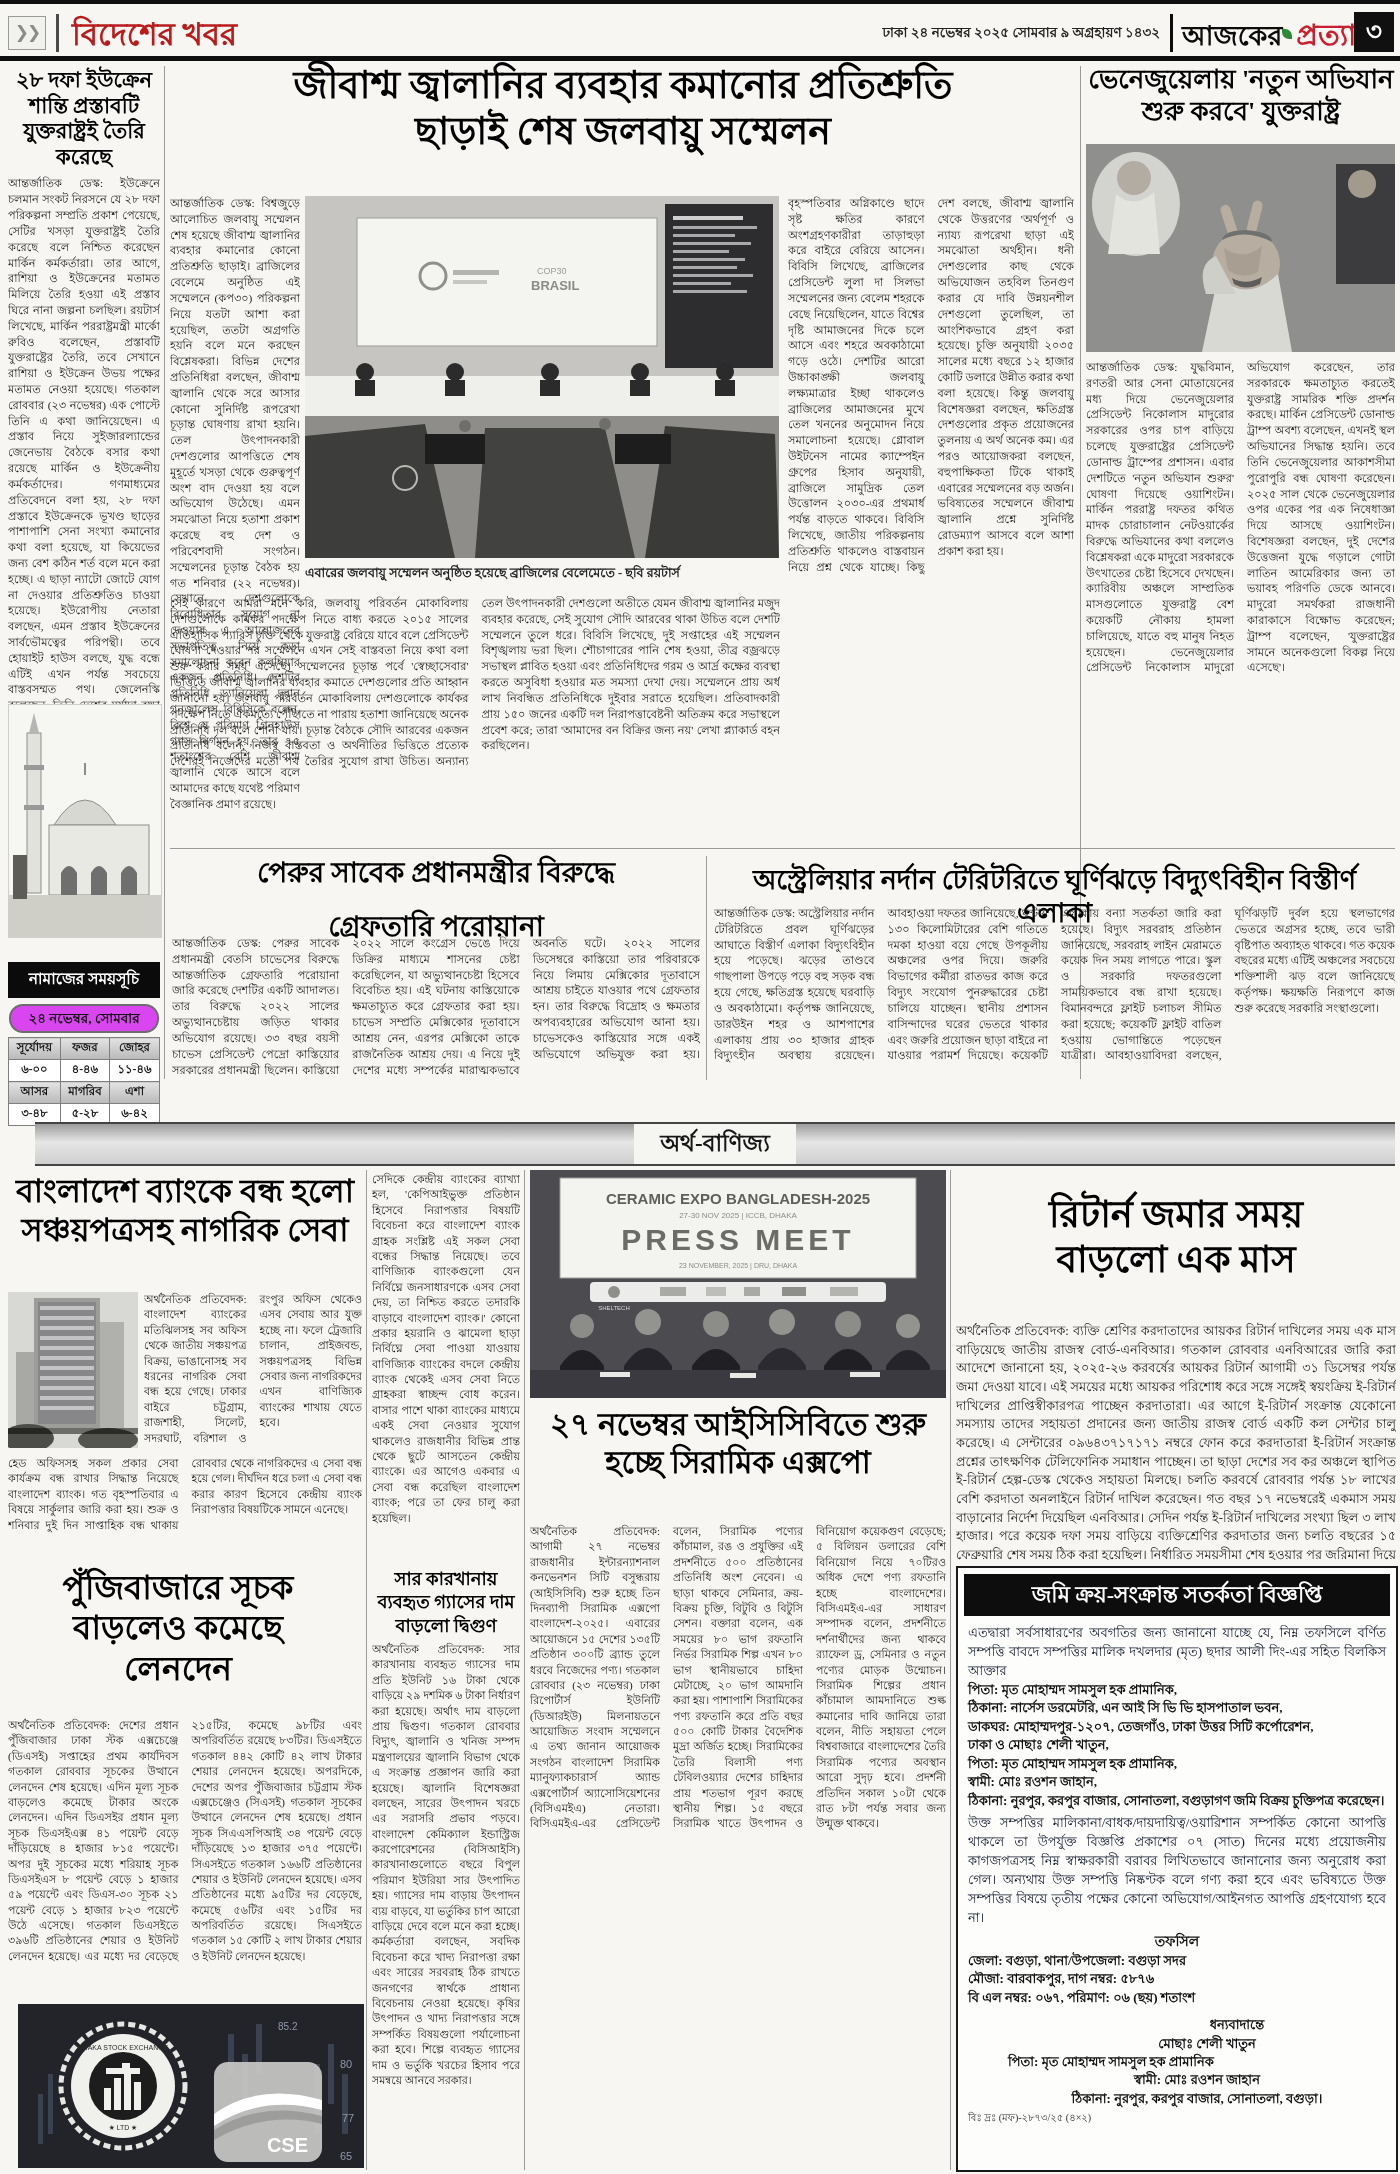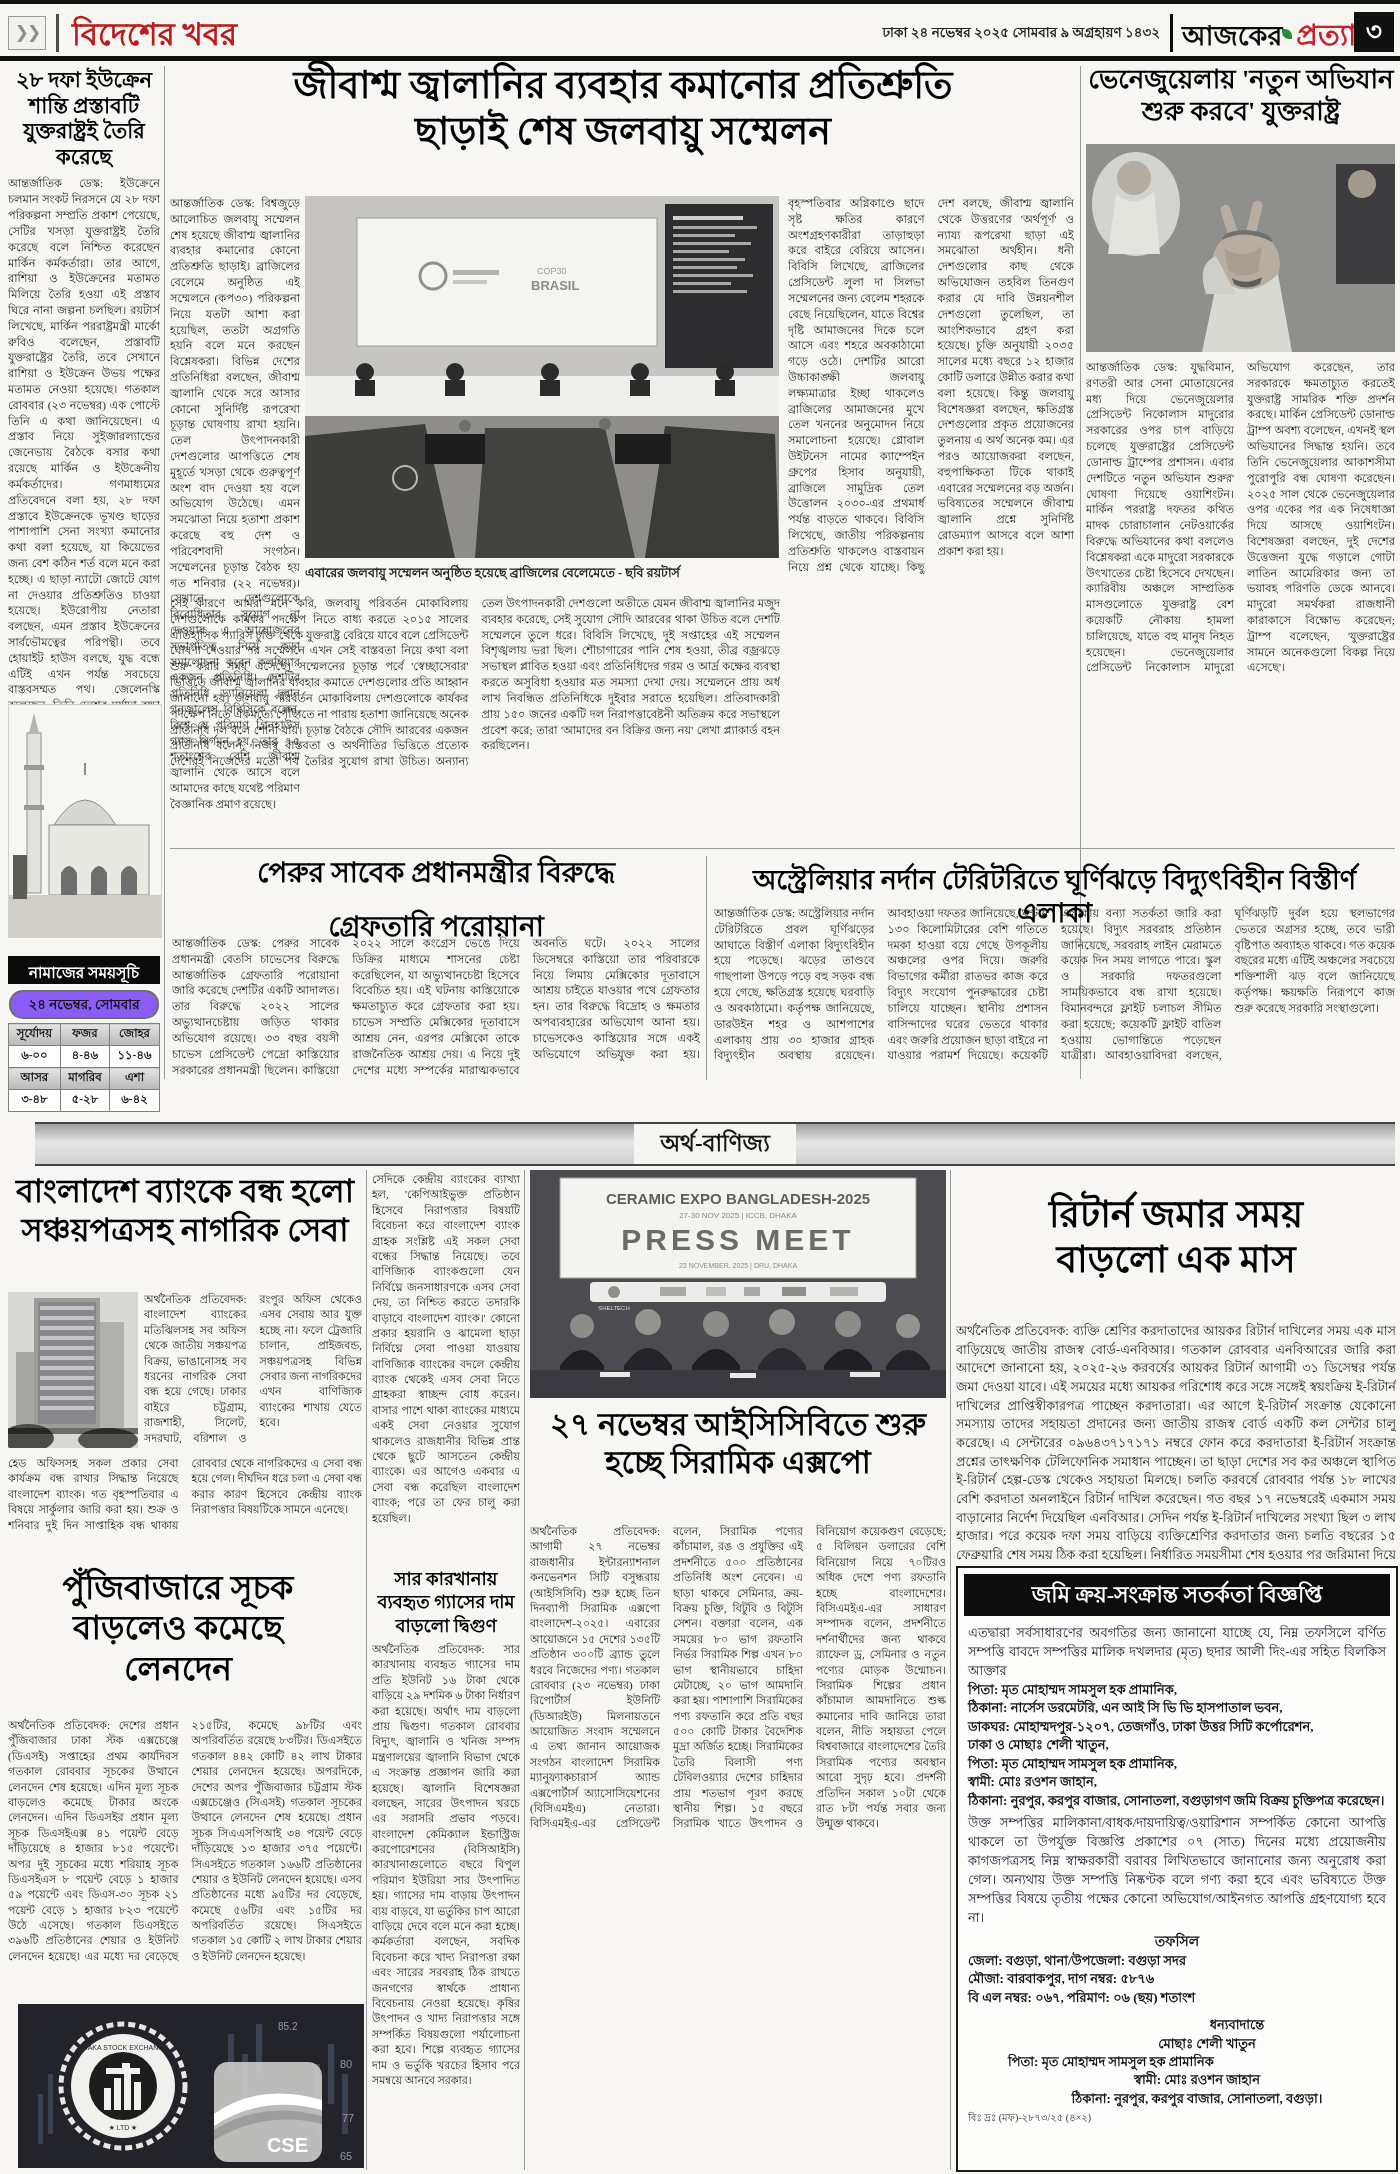--- a/index.html
+++ b/index.html
@@ -27,21 +27,21 @@
   .mast-leaf{display:inline-block;width:10px;height:10px;background:#2c8a3a;border-radius:0 70% 0 70%;
              vertical-align:super;margin-left:-4px;}
   .pageno{width:40px;height:40px;background:#101010;color:#fff;font-size:25px;font-weight:700;
           text-align:center;line-height:40px;}
   .blackbar{background:#101010;}
   
   .ptable{width:152px;border-collapse:collapse;font-size:11.6px;}
   .ptable td{border:1px solid #7f7f7f;text-align:center;padding:1px 0;}
   .ptable .ph{background:linear-gradient(#e3e3e3,#b9b9b9);font-weight:700;}
   .ptable .pv{background:#fff;font-weight:700;}
-  .pill{border:2px solid #6d6d6d;border-radius:14px;background:#8b5cf6;font-weight:700;font-size:13.5px;
+  .pill{border:2px solid #6d6d6d;border-radius:14px;background:#d946ef;font-weight:700;font-size:13.5px;
         text-align:center;line-height:25px;}
   .banner-black{background:#0b0b0b;color:#fff;font-weight:700;text-align:center;}
   
   .divider{background:linear-gradient(#9d9d9d,#e6e6e6 45%,#cfcfcf);border-top:2px solid #444;
            border-bottom:2px solid #444;}
   .divider-inner{background:#f5f5f2;display:inline-block;padding:1px 26px;font-size:23px;font-weight:700;}
   
   .notice{border:2px solid #1a1a1a;background:#fdfdfb;}
   .notice-banner{background:#0d0d0d;color:#fff;font-size:22px;font-weight:700;text-align:center;
                  line-height:42px;}
@@ -84,21 +84,21 @@
       <path d="M108 140 Q120 118 132 140 Z" fill="#dddDD6" stroke="#8d8d8d"></path>
       <path d="M46 140 Q56 122 66 140 Z" fill="#ddddd6" stroke="#8d8d8d"></path>
       <rect x="40" y="120" width="100" height="70" fill="#e9e9e3" stroke="#8d8d8d"></rect>
       <path d="M52 190 v-22 q8 -14 16 0 v22 Z" fill="#6f6f6f"></path>
       <path d="M82 190 v-22 q8 -14 16 0 v22 Z" fill="#6f6f6f"></path>
       <path d="M112 190 v-22 q8 -14 16 0 v22 Z" fill="#6f6f6f"></path>
       <rect x="0" y="190" width="152" height="42" fill="#cfcfc7"></rect>
       <rect x="4" y="150" width="14" height="44" fill="#5d5d55"></rect>
       <line x1="76" y1="70" x2="76" y2="58" stroke="#8d8d8d" stroke-width="2"></line>
     </svg>
-    <div class="banner-black" style="width:152px;height:28px;font-size:15.5px;line-height:34px;margin-top:14px;">নামাজের সময়সূচি</div>
+    <div class="banner-black" style="width:152px;height:36px;font-size:15.5px;line-height:34px;margin-top:20px;">নামাজের সময়সূচি</div>
     <div class="pill" style="width:146px;margin:6px auto 4px;">২৪ নভেম্বর, সোমবার</div>
     <table class="ptable">
       <tbody>
           <tr>
         <td class="ph">সূর্যোদয়</td>
         <td class="ph">ফজর</td>
         <td class="ph">জোহর</td>
       </tr>
       <tr>
         <td class="pv">৬-০০</td>

